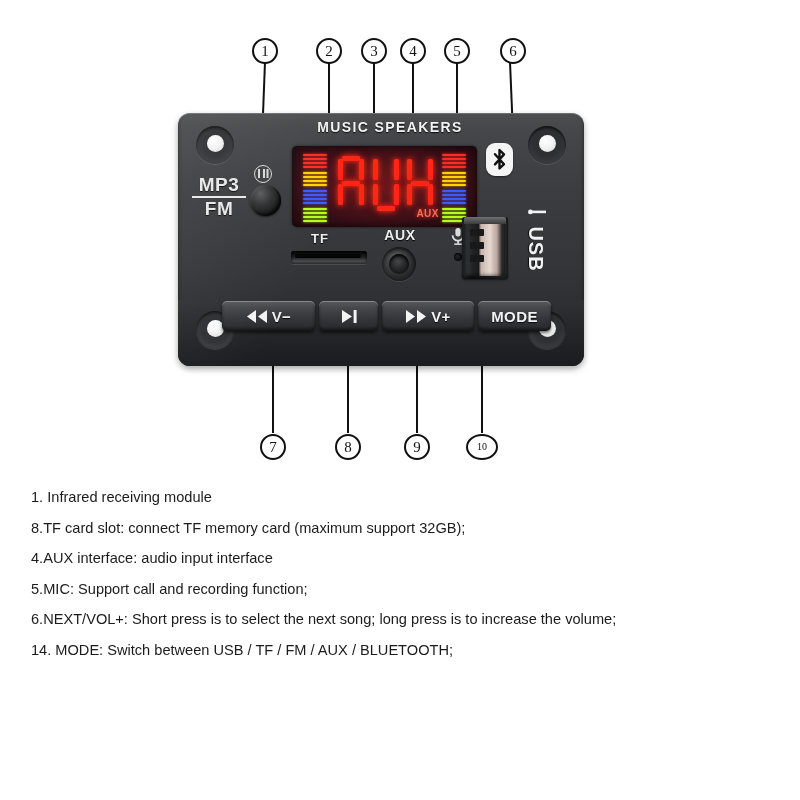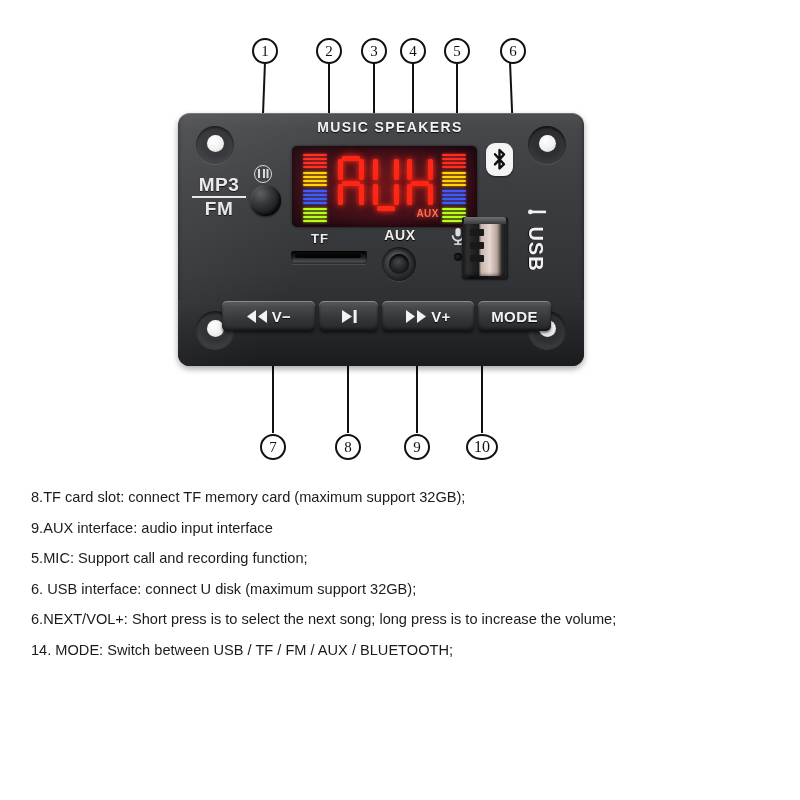--- a/index.html
+++ b/index.html
@@ -21,21 +21,21 @@
     border-radius:50%;
     box-sizing:border-box;
     color:#111;
     font-size:15px;
     line-height:22px;
     text-align:center;
     font-family:"Liberation Serif", serif;
     background:#fff;
     z-index:30;
   }
-  .callout.wide{width:32px;font-size:16px;}
+  .callout.wide{width:32px;font-size:10px;}
   .lline{
     position:absolute;
     background:#111;
     width:2px;
     z-index:5;
   }
 
   
   .board{
     position:absolute;
@@ -469,21 +469,21 @@
         <span>V+</span>
       </div>
       <div class="pbtn b4">
         <span>MODE</span>
       </div>
     </div>
 
   </div>
 
   <div class="desc">
+    <div>1. Infrared receiving module</div>
     <div>8.TF card slot: connect TF memory card (maximum support 32GB);</div>
-    <div>9.AUX interface: audio input interface</div>
+    <div>4.AUX interface: audio input interface</div>
     <div>5.MIC: Support call and recording function;</div>
-    <div>6. USB interface: connect U disk (maximum support 32GB);</div>
     <div>6.NEXT/VOL+: Short press is to select the next song; long press is to increase the volume;</div>
     <div>14. MODE: Switch between USB / TF / FM / AUX / BLUETOOTH;</div>
   </div>
 
 </div>
 
 </body></html>

